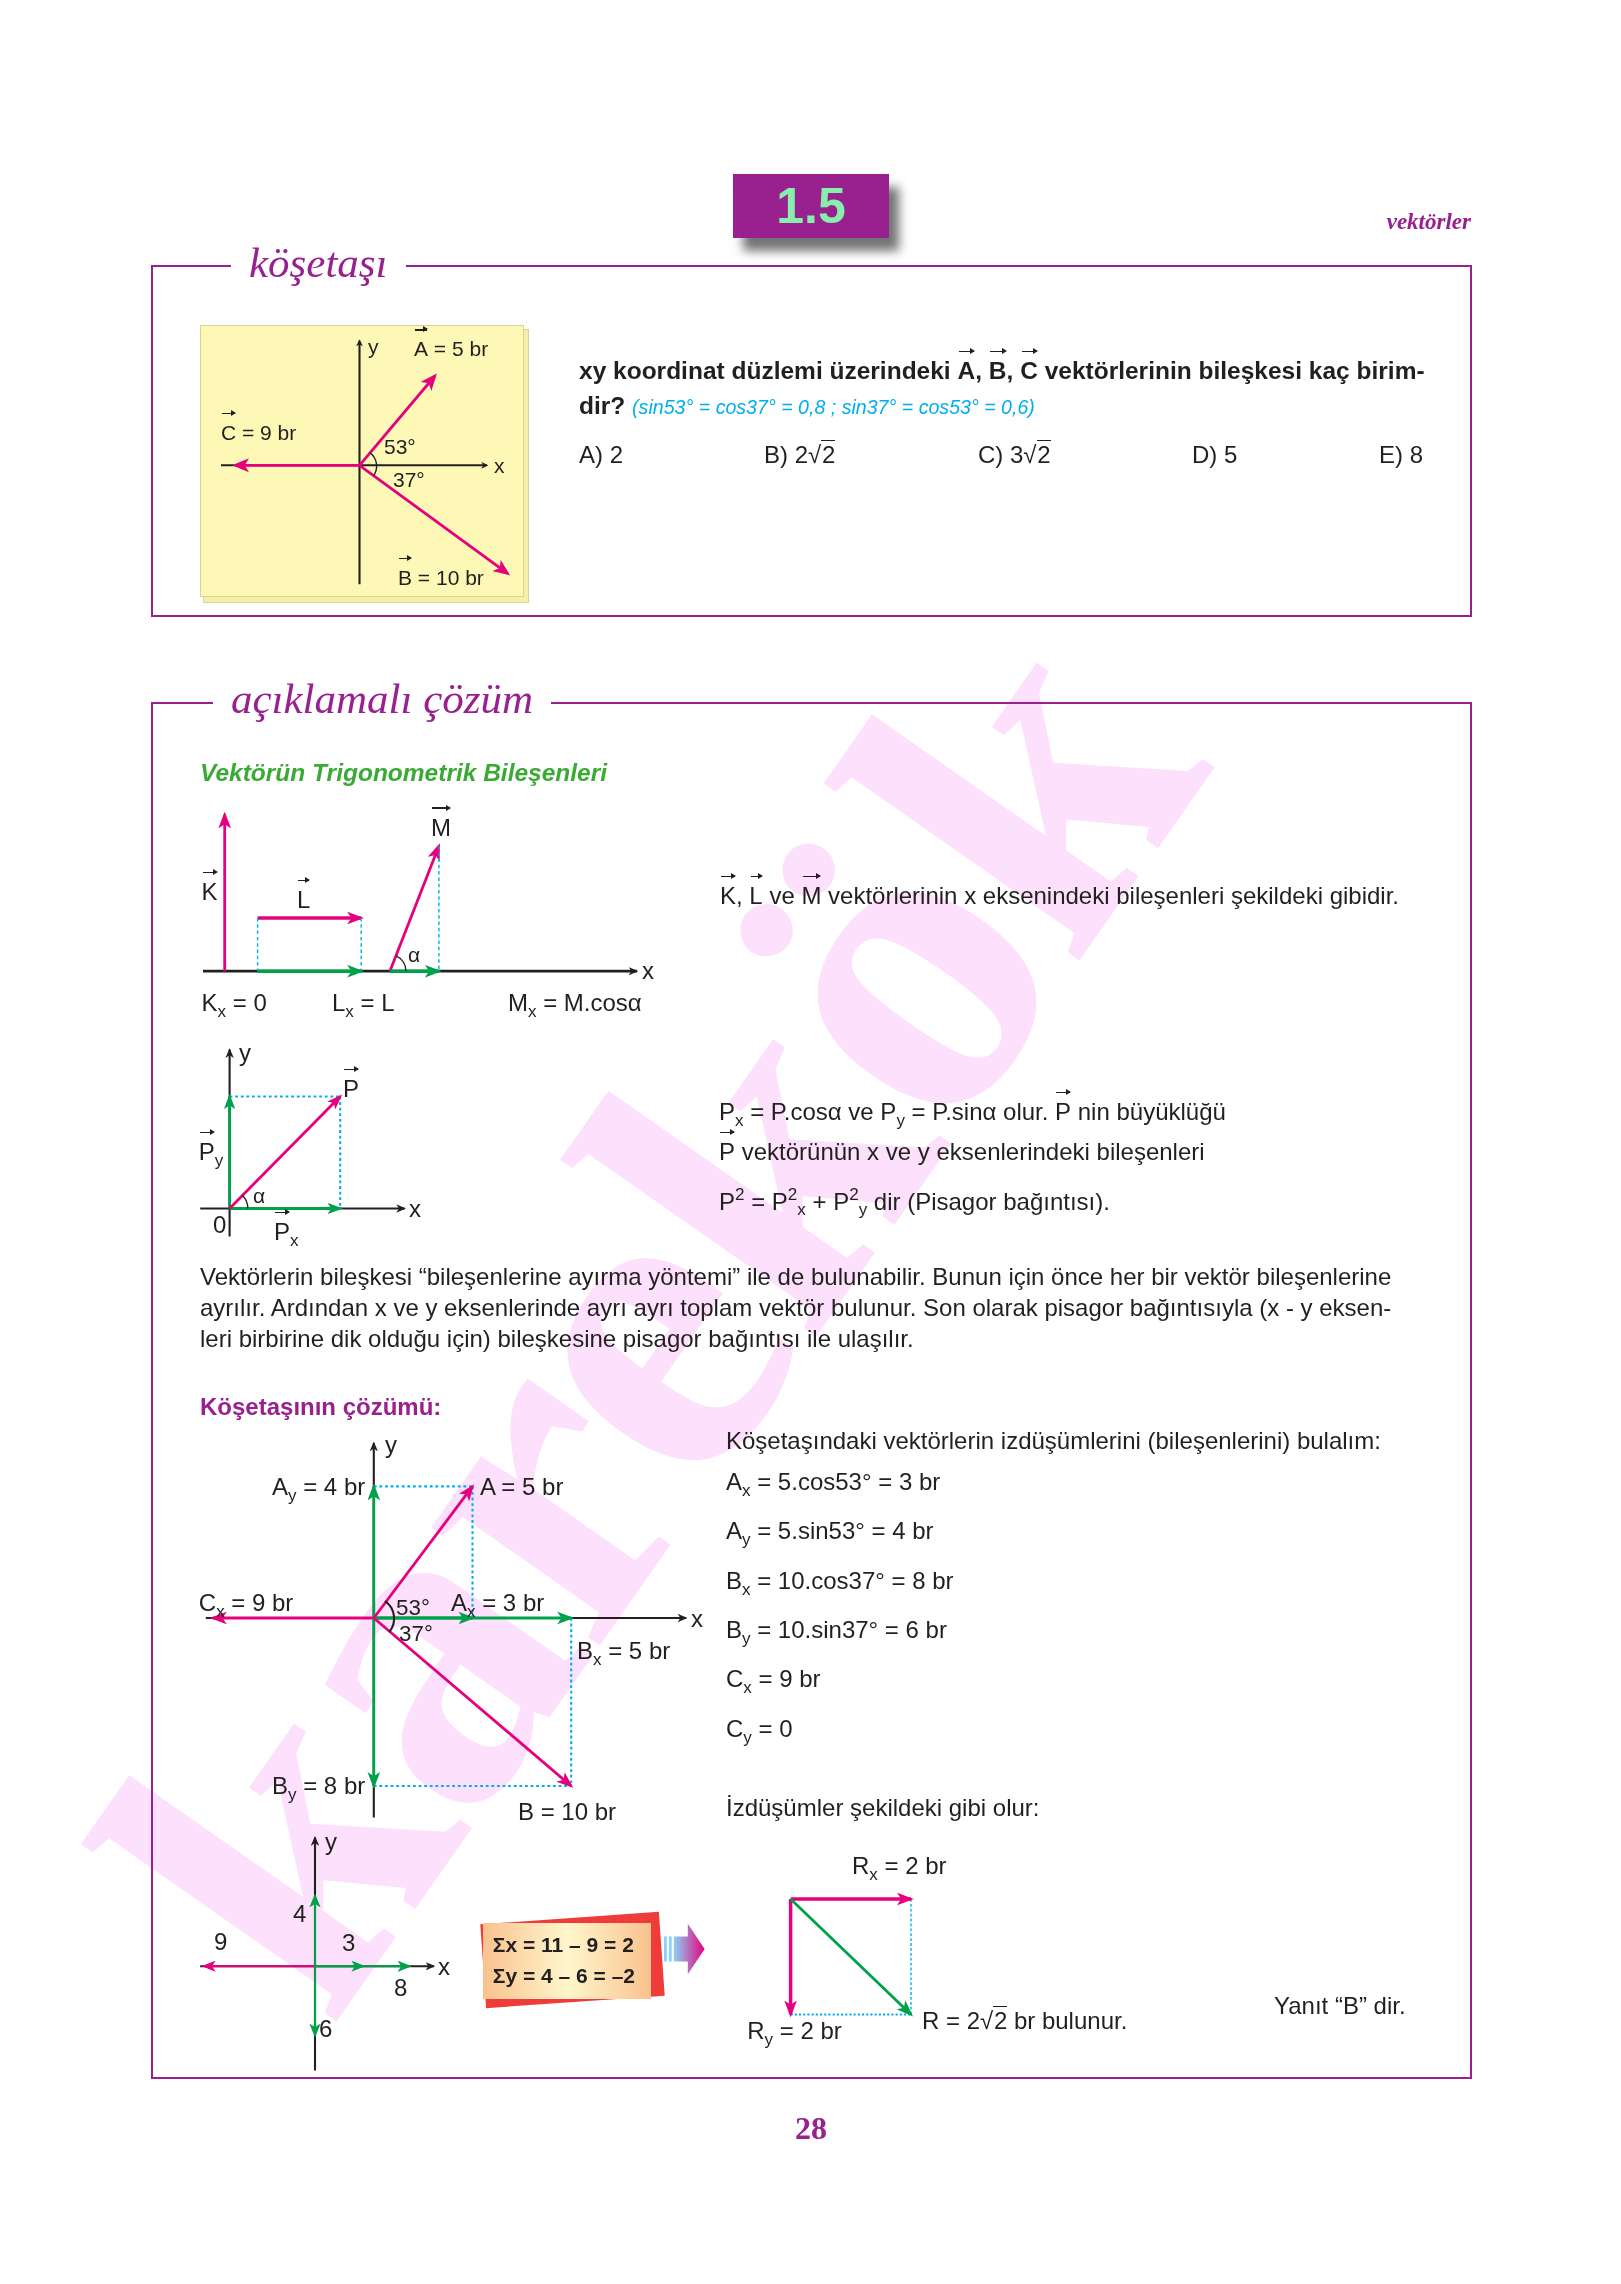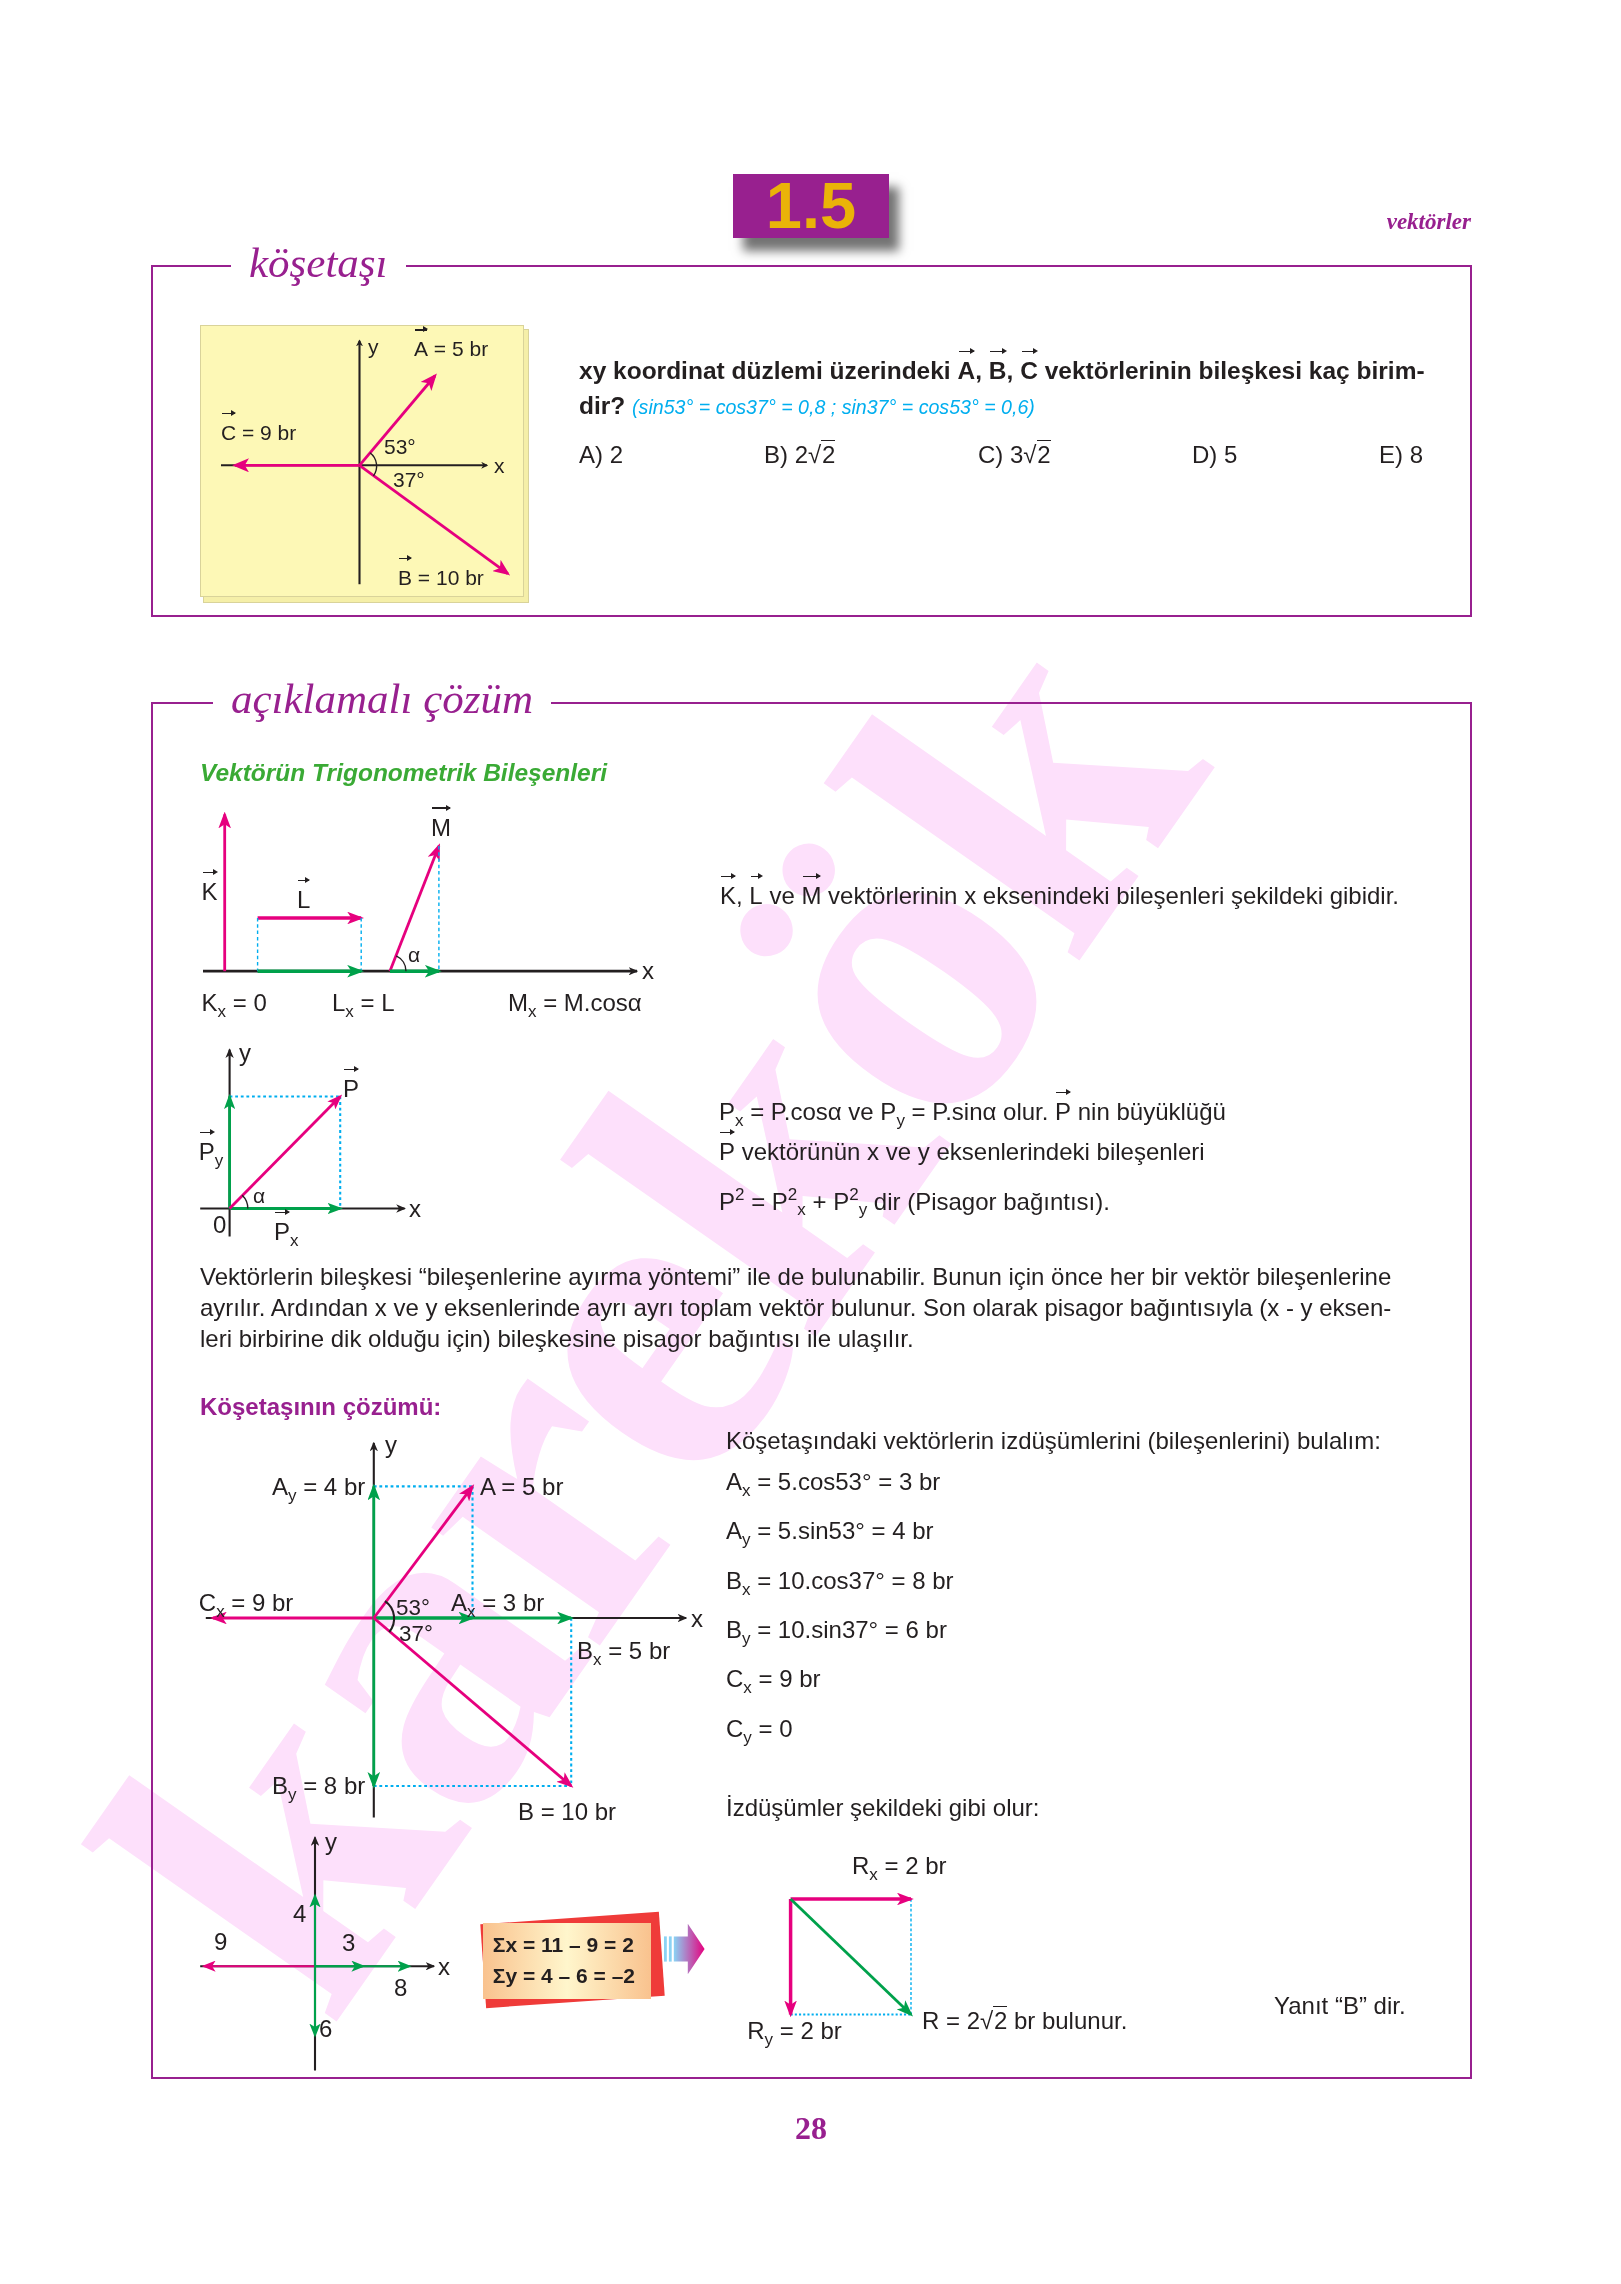--- a/index.html
+++ b/index.html
@@ -1,20 +1,20 @@
 <!DOCTYPE html>
 <html style="font-size:11.2px"><head>
 <meta charset="utf-8">
 <style>
   html,body{margin:0;padding:0;background:#fff;}
   body{width:1622px;height:2284px;position:relative;overflow:hidden;font-family:"Liberation Sans",sans-serif;color:#231f20;}
   .abs{position:absolute;}
   .frame{position:absolute;border:2.8px solid #98208f;}
   .frame-title{position:absolute;background:#fff;font-family:"Liberation Serif",serif;font-style:italic;color:#98208f;font-size:43px;padding:0 18px;line-height:49px;}
-  .badge{position:absolute;left:733px;top:174px;width:156px;height:64px;background:#98208f;color:#eab308;font-weight:bold;font-size:65px;text-align:center;line-height:64px;box-shadow:9.8px 12.6px 9.8px rgba(0,0,0,0.55);}
+  .badge{position:absolute;left:733px;top:174px;width:156px;height:64px;background:#98208f;color:#86efac;font-weight:bold;font-size:50px;text-align:center;line-height:64px;box-shadow:9.8px 12.6px 9.8px rgba(0,0,0,0.55);}
   .section-tag{position:absolute;right:151px;top:209px;font-family:"Liberation Serif",serif;font-style:italic;font-weight:bold;color:#98208f;font-size:23px;}
   .txt{position:absolute;font-size:24px;line-height:31px;white-space:nowrap;}
   .vec{position:relative;display:inline-block;}
   .vec::before{content:"";position:absolute;left:1.4px;right:1.4px;top:-4.2px;height:1.4px;background:#231f20;}
   .vec::after{content:"";position:absolute;right:0;top:-7px;border-left:5.6px solid #231f20;border-top:3.5px solid transparent;border-bottom:3.5px solid transparent;}
   sub{font-size:17px;vertical-align:-5.6px;}
   sup{font-size:17px;vertical-align:9.8px;}
   .sqrt{border-top:1.4px solid #231f20;padding-left:0.7px;}
   .watermark{position:absolute;left:0;top:0;width:1622px;height:2284px;pointer-events:none;}
   .choice{position:absolute;font-size:24px;}

